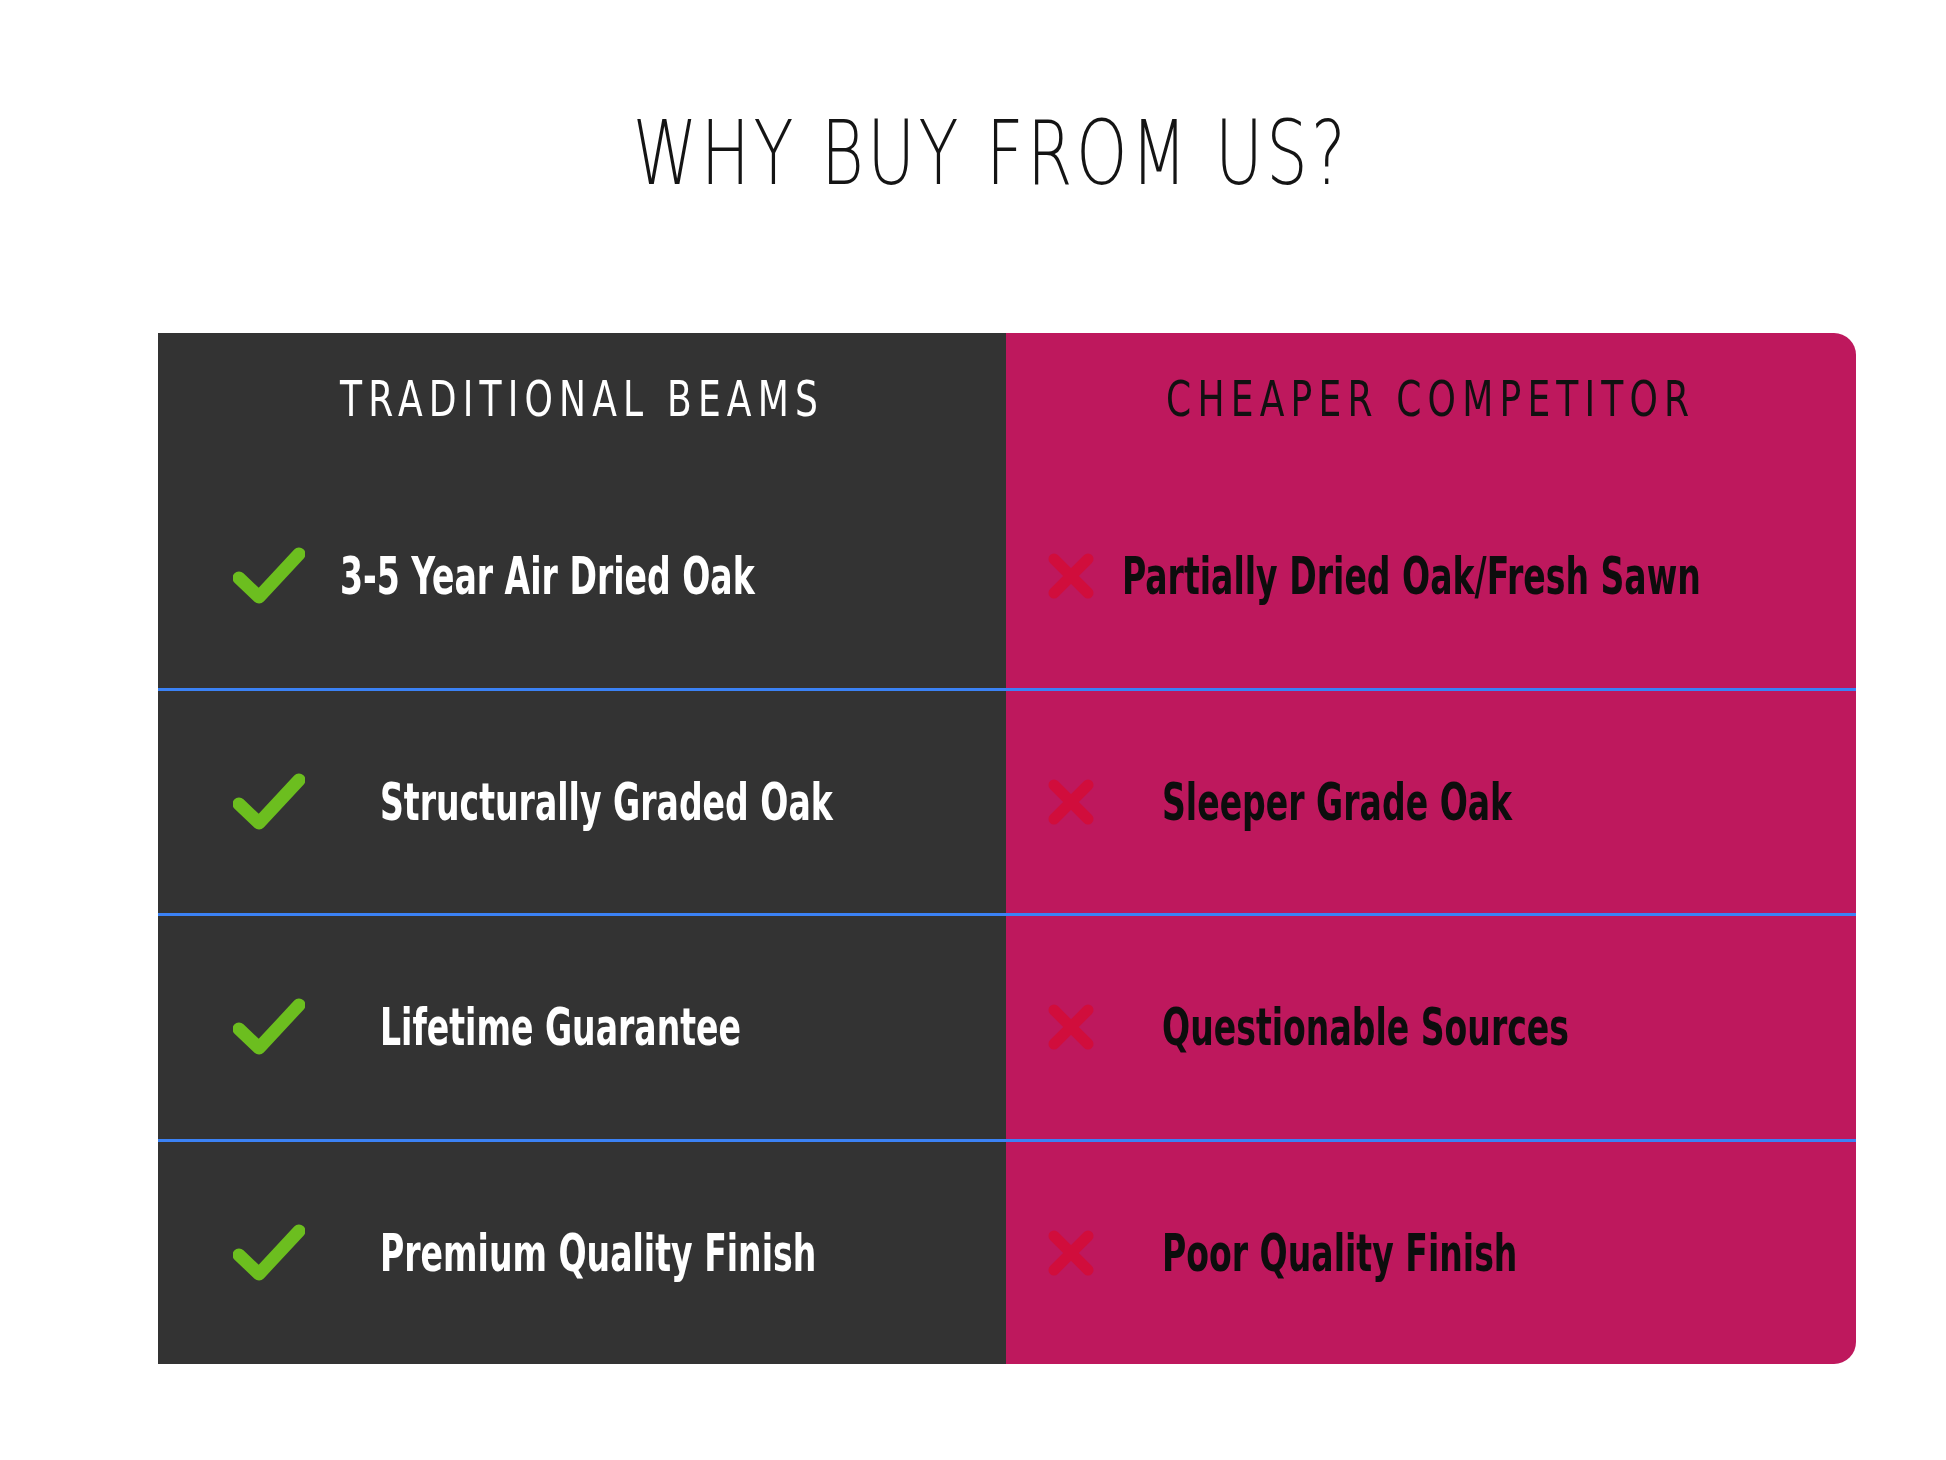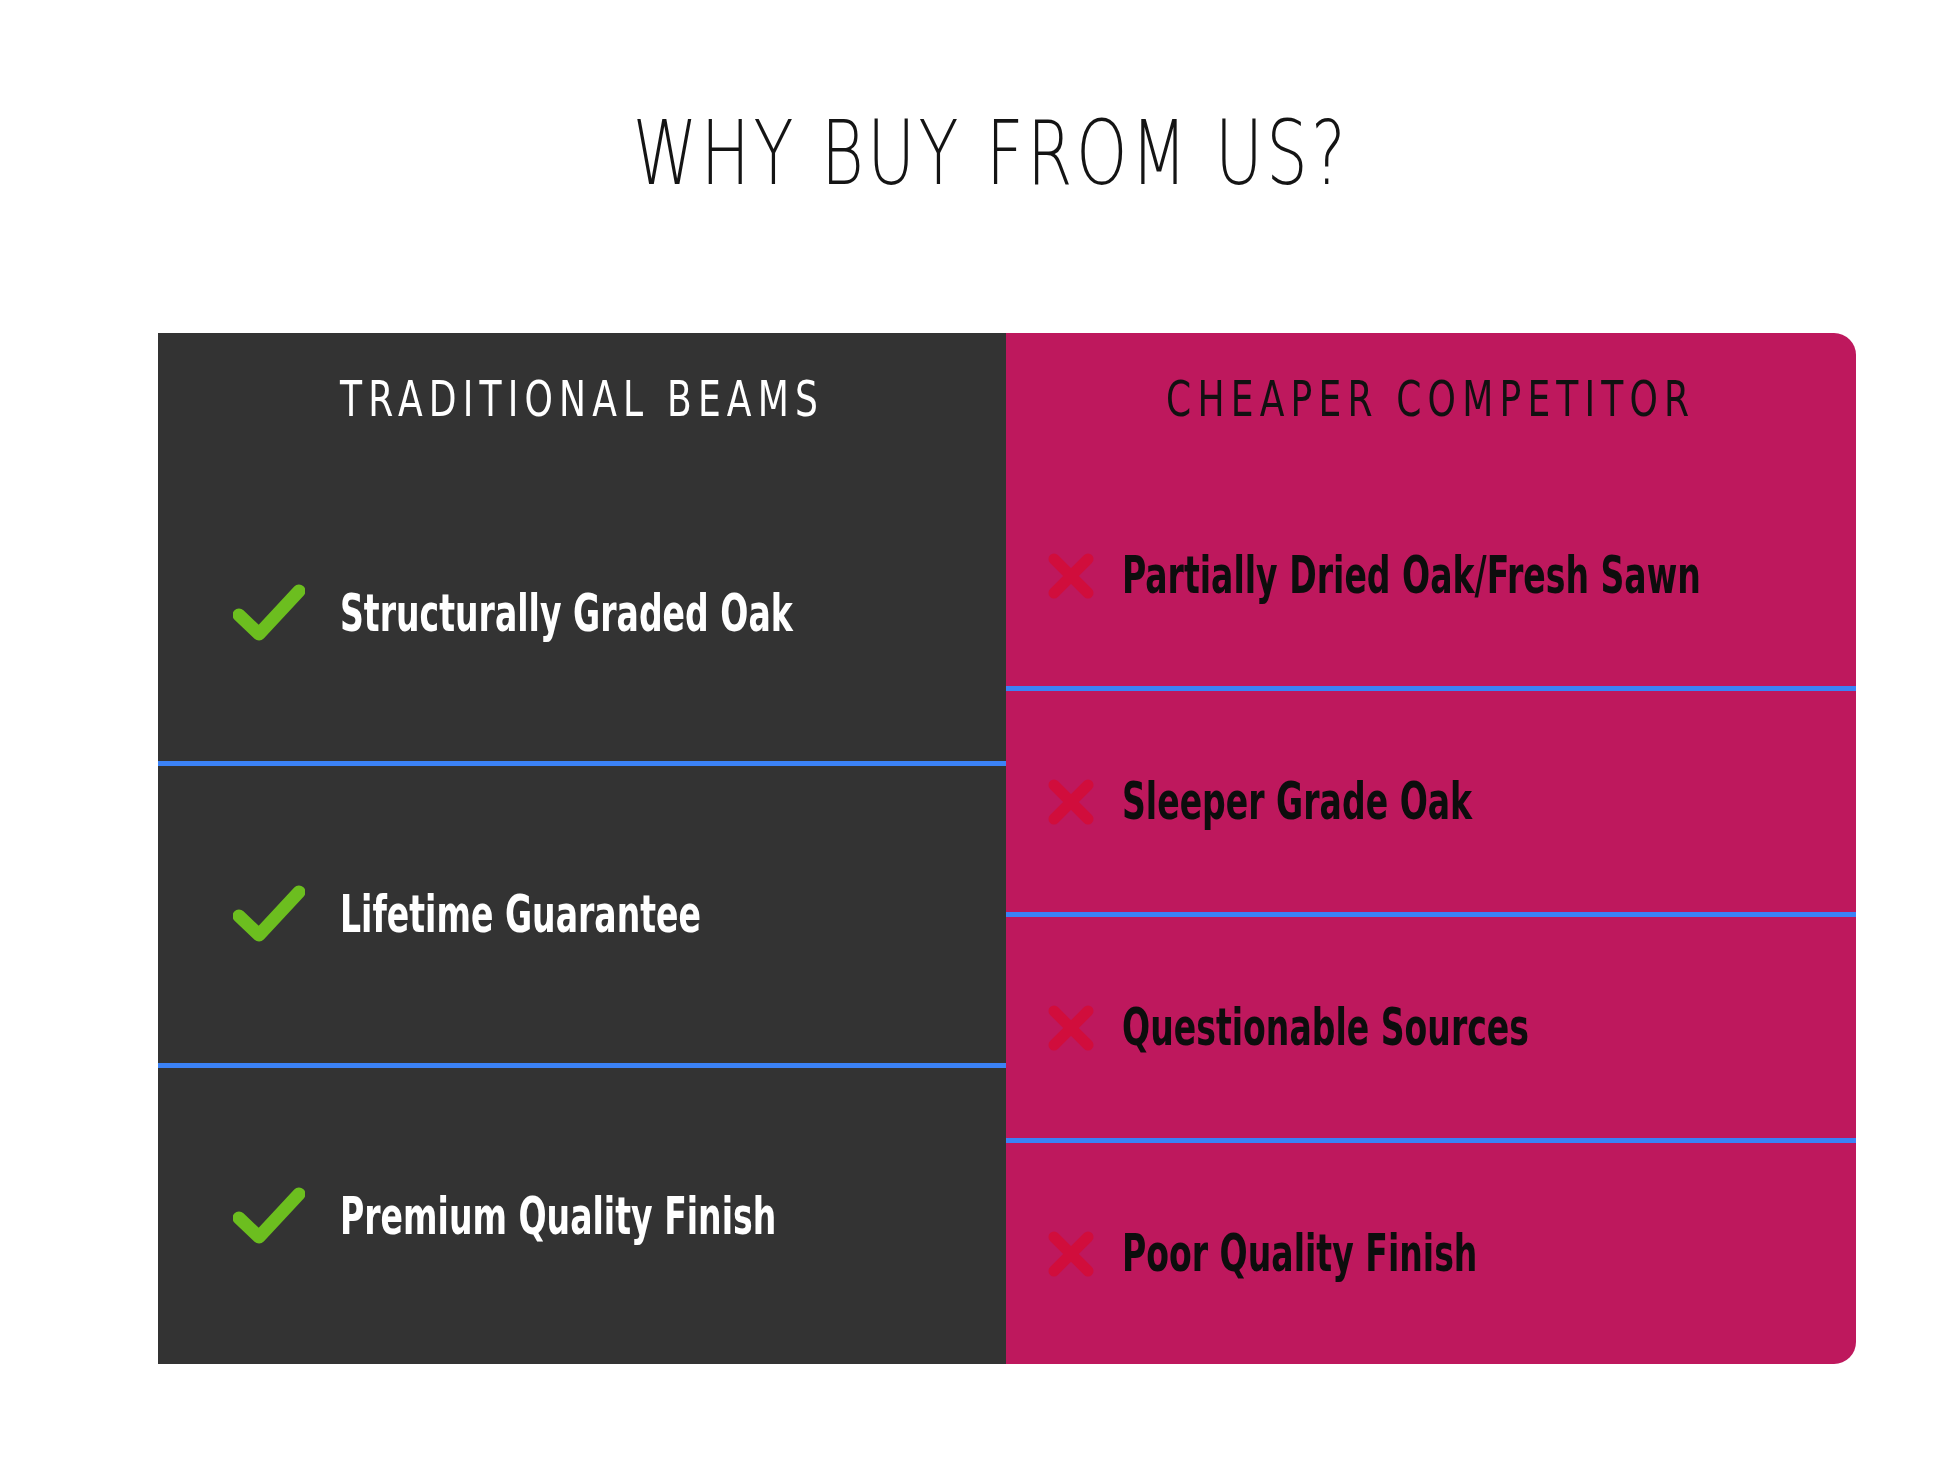--- a/index.html
+++ b/index.html
@@ -82,21 +82,21 @@
   .head-right .head-text { color: #111111; }
 
   
   .row {
     flex: 1 1 0;
     display: flex;
     align-items: center;
     position: relative;
   }
 
-  .row + .row { border-top: 5px solid #3b82f6; }
+  .row + .row { border-top: 3px solid #3b82f6; gap: 40px; }
   .col-left  .row:first-of-type { border-top: 2px solid #111111; }
   .col-right .row:first-of-type { border-top: 2px solid #111111; }
 
   
   .icon-cell {
     flex: 0 0 auto;
     display: flex;
     align-items: center;
     justify-content: center;
   }
@@ -127,20 +127,28 @@
   <div class="title">WHY BUY FROM US?</div>
 
   <div class="table">
 
     <div class="col col-left">
 
       <div class="head head-left">
         <span class="head-text">TRADITIONAL BEAMS</span>
       </div>
 
+      <div class="row">
+        <span class="icon-cell">
+          <svg width="72" height="58" viewBox="0 0 72 58">
+            <path d="M6 31 L26 50 L66 7" fill="none" stroke="#6CBE1F" stroke-width="13" stroke-linecap="round" stroke-linejoin="round"></path>
+          </svg>
+        </span>
+        <span class="label">3-5 Year Air Dried Oak</span>
+      </div>
 
       <div class="row">
         <span class="icon-cell">
           <svg width="72" height="58" viewBox="0 0 72 58">
             <path d="M6 31 L26 50 L66 7" fill="none" stroke="#6CBE1F" stroke-width="13" stroke-linecap="round" stroke-linejoin="round"></path>
           </svg>
         </span>
         <span class="label">Structurally Graded Oak</span>
       </div>
 

